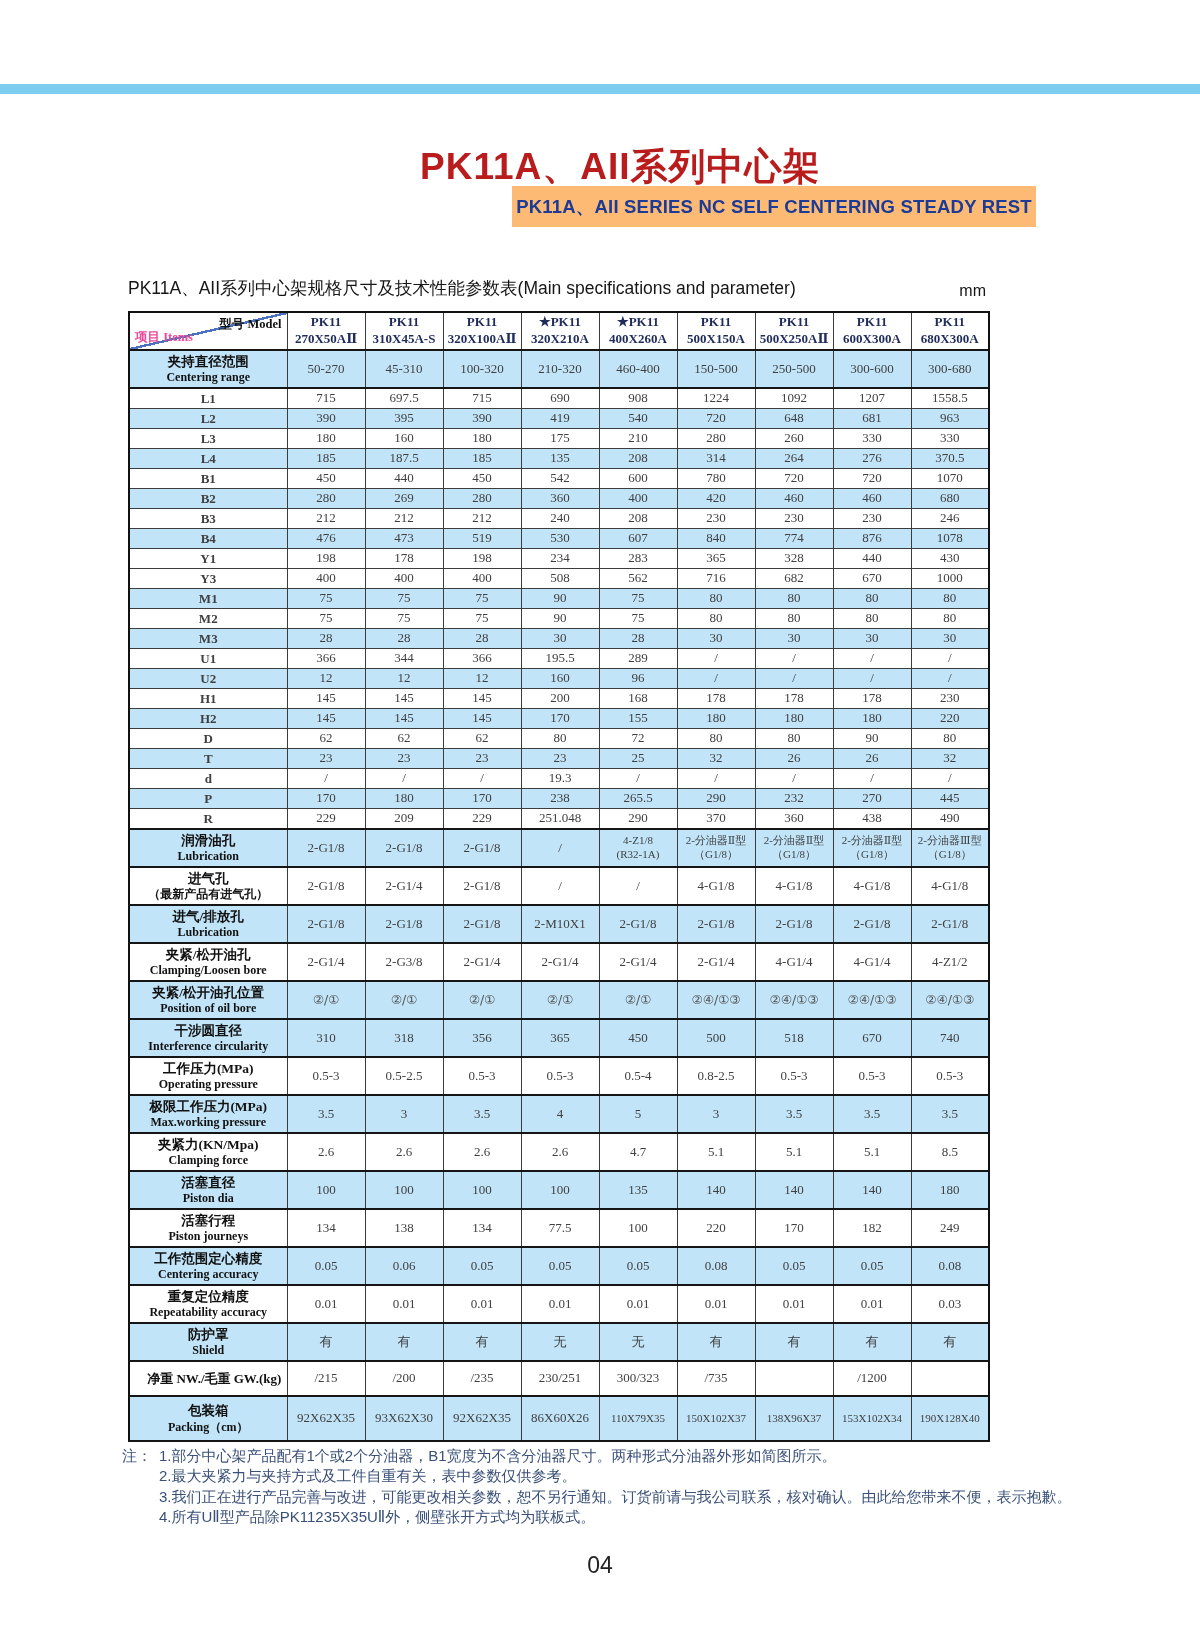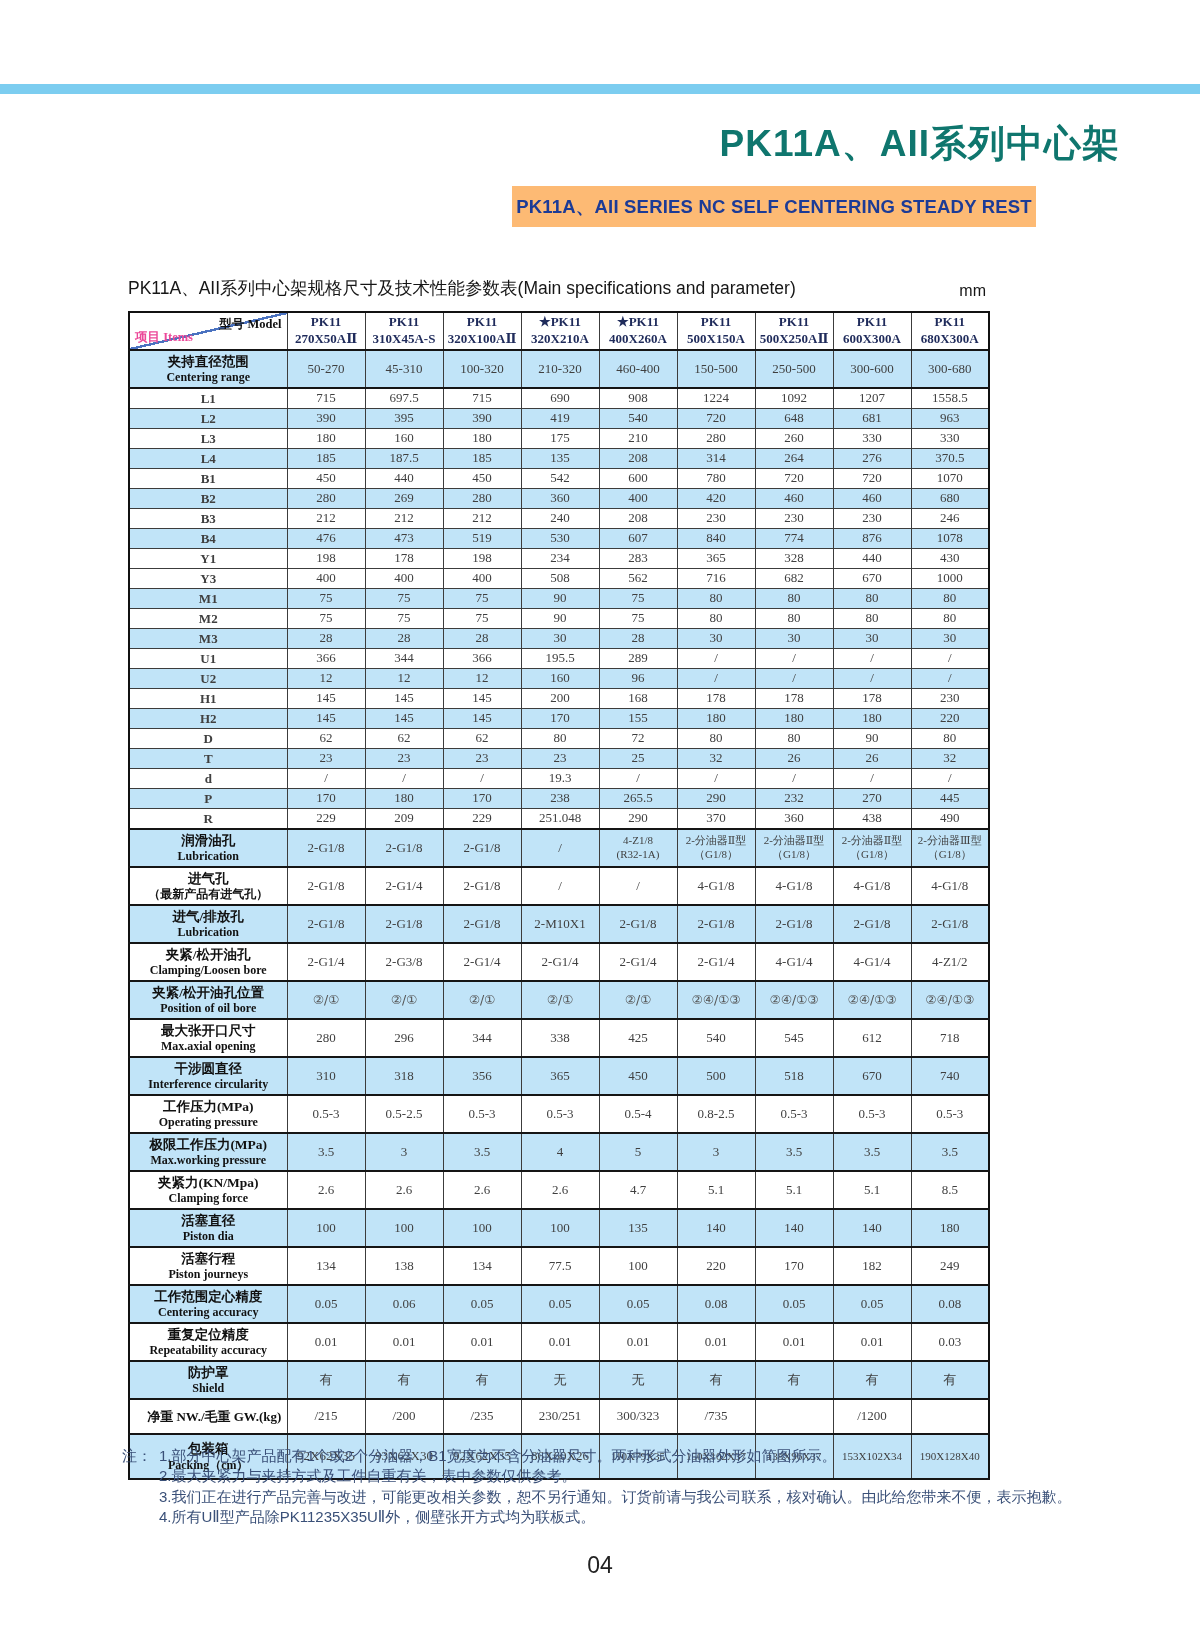--- a/index.html
+++ b/index.html
@@ -2,22 +2,22 @@
 <html><head>
 <meta charset="utf-8">
 <style>
   html,body{margin:0;padding:0;}
   body{
     width:1200px;height:1640px;background:#ffffff;position:relative;overflow:hidden;
     font-family:"Liberation Sans","DejaVu Sans",sans-serif;
   }
   .topbar{position:absolute;left:0;top:84px;width:1200px;height:10px;background:#7ccdf0;}
   .title{
-    position:absolute;left:420px;top:119px;width:700px;text-align:right;
-    font-size:37px;font-weight:bold;color:#0f766e;letter-spacing:1px;
+    position:absolute;left:420px;top:142px;width:700px;text-align:left;
+    font-size:37px;font-weight:bold;color:#b91c1c;letter-spacing:1px;
   }
   .subtitle-box{
     position:absolute;left:512px;top:186px;width:524px;height:41px;background:#fdba74;
     display:flex;align-items:center;justify-content:center;
   }
   .subtitle-box span{font-size:18.5px;font-weight:bold;color:#1c3b96;letter-spacing:.2px;}
   .caption-row{
     position:absolute;left:128px;top:276px;width:860px;display:flex;
     justify-content:space-between;align-items:flex-end;font-size:17.5px;color:#161616;text-align:right;
   }
@@ -545,35 +545,20 @@
         <td class="val circ">②/①</td>
         <td class="val circ">②/①</td>
         <td class="val circ">②/①</td>
         <td class="val circ">②/①</td>
         <td class="val circ">②/①</td>
         <td class="val circ">②④/①③</td>
         <td class="val circ">②④/①③</td>
         <td class="val circ">②④/①③</td>
         <td class="val circ">②④/①③</td>
       </tr>
-      <tr class="two">
-        <td class="lab">
-          <div class="lz">最大张开口尺寸</div>
-          <div class="le">Max.axial opening</div>
-        </td>
-        <td class="val">280</td>
-        <td class="val">296</td>
-        <td class="val">344</td>
-        <td class="val">338</td>
-        <td class="val">425</td>
-        <td class="val">540</td>
-        <td class="val">545</td>
-        <td class="val">612</td>
-        <td class="val">718</td>
-      </tr>
       <tr class="shaded two">
         <td class="lab">
           <div class="lz">干涉圆直径</div>
           <div class="le">Interference circularity</div>
         </td>
         <td class="val">310</td>
         <td class="val">318</td>
         <td class="val">356</td>
         <td class="val">365</td>
         <td class="val">450</td>

